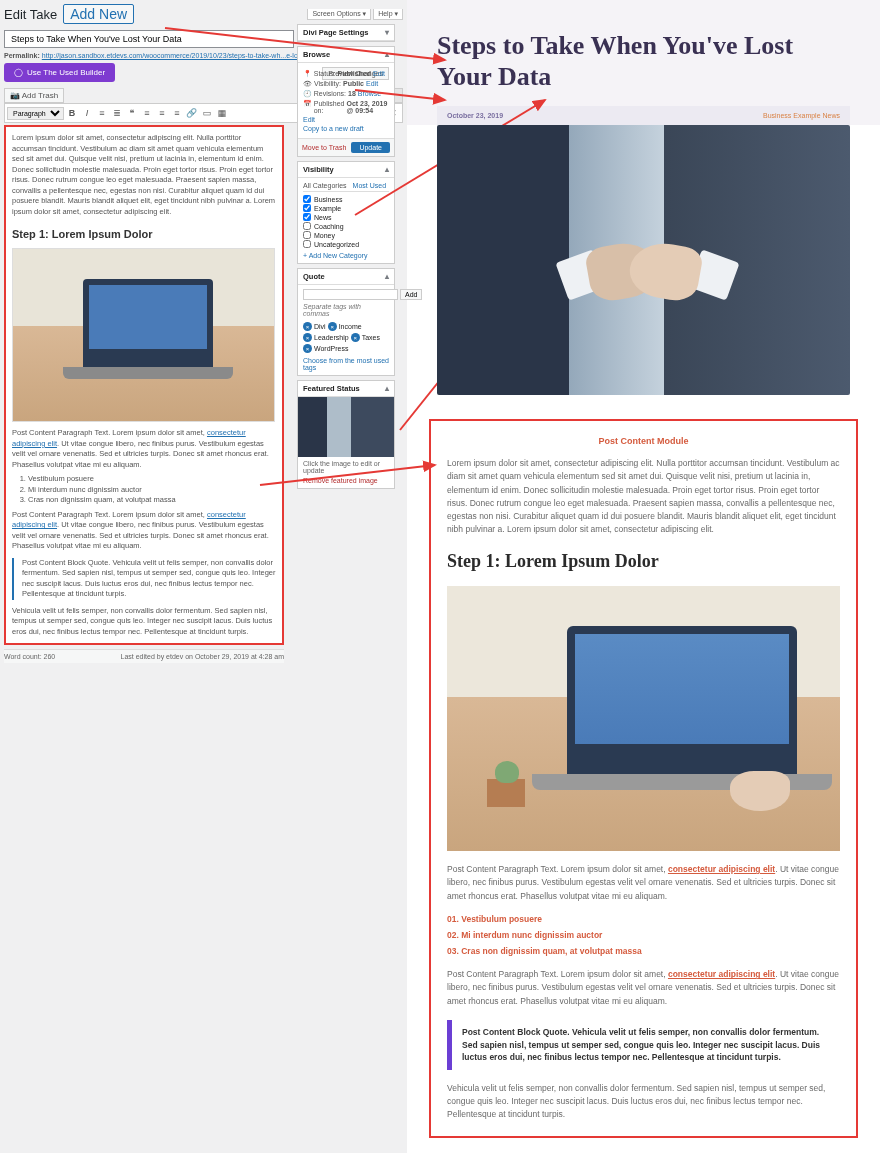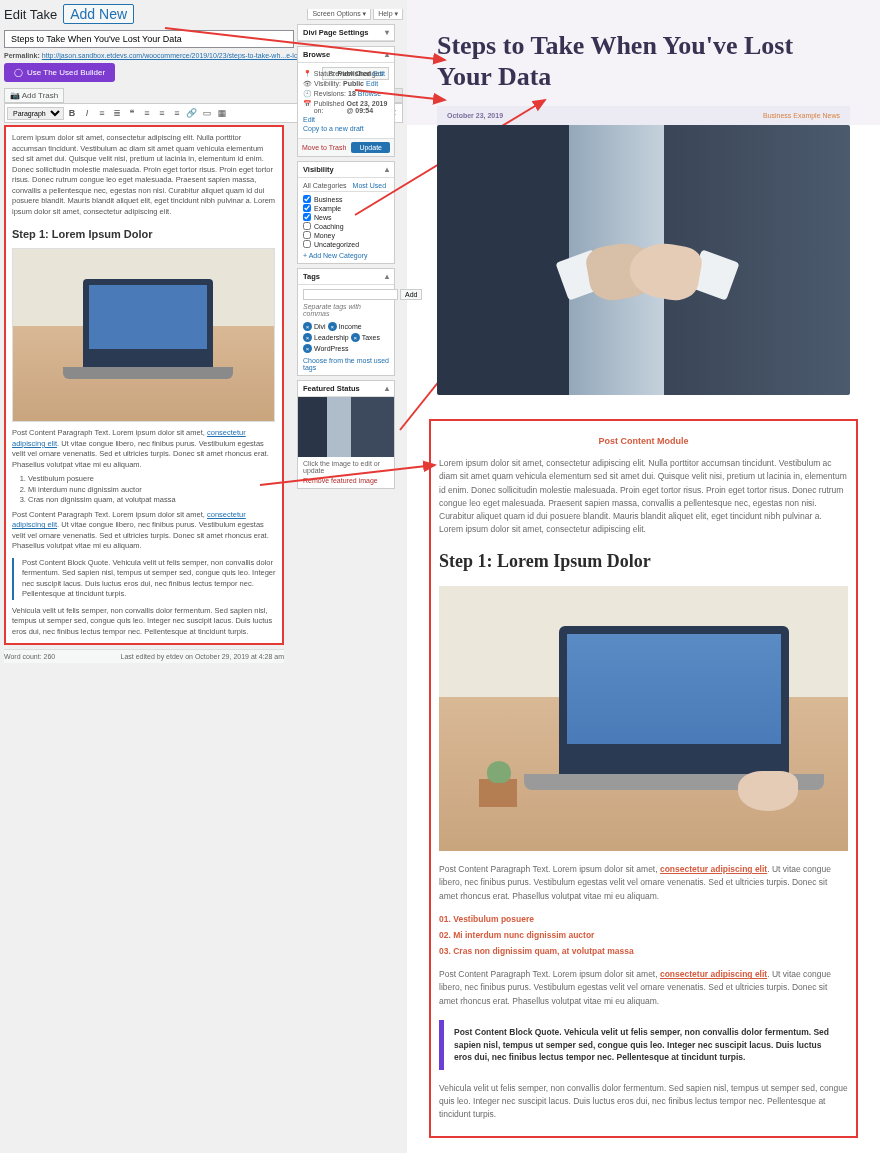--- a/index.html
+++ b/index.html
@@ -66,21 +66,21 @@
   .hero { background:#f5f3f7; padding:30px 30px 0; }
   .hero h1 { font-family:Georgia,serif; font-size:26px; font-weight:700; color:#3a3153; line-height:1.2;}
   .meta-bar { background:#eceaf2; margin-top:14px; padding:6px 10px; display:flex; justify-content:space-between; font-size:7px;}
   .meta-bar .date { color:#7a6fa0; font-weight:600;}
   .meta-bar .cats { color:#d98245;}
   .hero-img { height:270px; margin:0 30px 24px; background:linear-gradient(90deg,#2a3548 0%,#2a3548 32%,#94a8ba 32%,#c5d2dd 55%,#3a4657 55%,#4c5a6e 100%); position:relative; border-radius:2px;}
   .hand-l { position:absolute; left:50%; top:50%; width:70px; height:55px; background:#d8bfa8; border-radius:30% 60% 50% 40%; transform:translate(-80%,-30%) rotate(-10deg);}
   .hand-r { position:absolute; left:50%; top:50%; width:70px; height:55px; background:#e4ccb6; border-radius:60% 30% 40% 50%; transform:translate(-20%,-30%) rotate(10deg);}
   .cuff-l { position:absolute; left:30%; top:48%; width:40px; height:40px; background:#eef1f4; border-radius:4px; transform:rotate(-20deg);}
   .cuff-r { position:absolute; right:28%; top:48%; width:40px; height:40px; background:#eef1f4; border-radius:4px; transform:rotate(20deg);}
-  .module { border:2px solid #e53935; margin:0 22px 22px; padding:14px 8px; font-size:8.5px; color:#6a6a6a; line-height:1.55;}
+  .module { border:2px solid #e53935; margin:0 22px 22px; padding:14px 16px; font-size:8.5px; color:#6a6a6a; line-height:1.55;}
   .module-title { text-align:center; color:#d55b3e; font-weight:600; font-size:9px; margin-bottom:8px;}
   .module h2 { font-family:Georgia,serif; font-size:18px; font-weight:700; color:#2b2b2b; margin:12px 0 10px;}
   .module a { color:#d55b3e; font-weight:700; text-decoration:underline;}
   .mod-img { width:100%; height:265px; background:linear-gradient(180deg,#ece7db 0%,#ece7db 42%,#d9b896 42%,#c9a57e 100%); position:relative; margin:6px 0 12px;}
   .laptop { position:absolute; left:120px; top:40px; width:230px; height:150px; background:#2a3a52; border-radius:6px 6px 0 0;}
   .laptop::before { content:""; position:absolute; top:8px; left:8px; right:8px; bottom:32px; background:linear-gradient(180deg,#5a8bc4 0%,#4a7bb8 100%);}
   .laptop::after { content:""; position:absolute; bottom:-14px; left:-35px; right:-35px; height:16px; background:#9a9a9a; border-radius:0 0 8px 8px;}
   .plant { position:absolute; left:40px; bottom:44px; width:38px; height:28px; background:#b57d52; }
   .plant::before { content:""; position:absolute; top:-18px; left:8px; width:24px; height:22px; background:#7fa874; border-radius:50% 50% 40% 40%;}
   .hand-type { position:absolute; right:50px; bottom:40px; width:60px; height:40px; background:#e4ccb6; border-radius:40% 30% 50% 50%;}
@@ -255,21 +255,21 @@
                 <input type="checkbox" style=""> 
                 <span>Uncategorized</span>
               </label>
             </div>
           <a class="link" style="display:block;margin-top:4px;">+ Add New Category</a>
         </div>
       </div>
 
       <div class="metabox">
         <div class="mb-head">
-            <span>Tags</span>
+            <span>Quote</span>
             <span class="caret">▴</span>
           </div>
         <div class="mb-body">
           <div class="tag-add">
               <input style="">
               <button>Add</button>
             </div>
           <div style="margin:3px 0;font-style:italic;color:#777;">Separate tags with commas</div>
           <div id="tag-list"><span class="tag-pill"><span class="x">×</span>Divi</span><span class="tag-pill"><span class="x">×</span>Income</span><span class="tag-pill"><span class="x">×</span>Leadership</span><span class="tag-pill"><span class="x">×</span>Taxes</span><span class="tag-pill"><span class="x">×</span>WordPress</span></div>
           <a class="link" style="display:block;margin-top:4px;">Choose from the most used tags</a>

